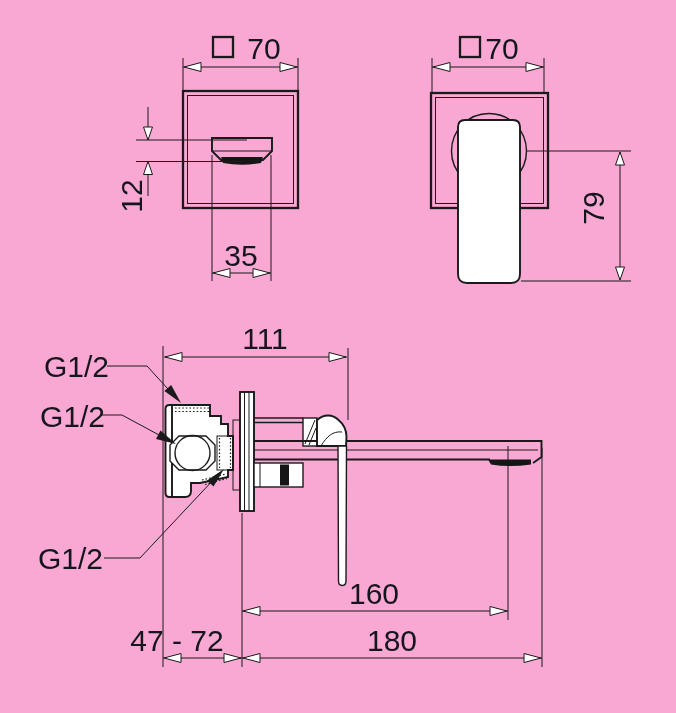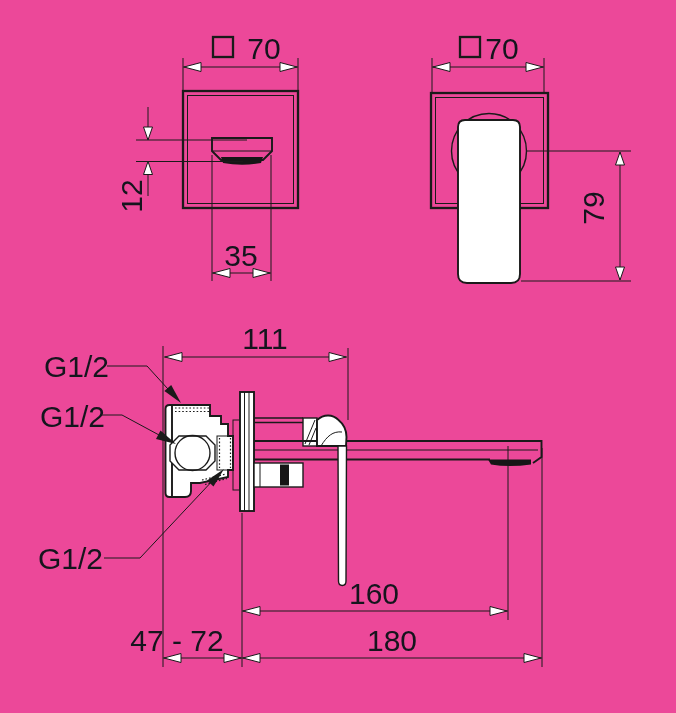--- a/index.html
+++ b/index.html
@@ -1,16 +1,16 @@
 <!DOCTYPE html>
 <html><head>
 <meta charset="utf-8">
 <style>
   html,body{margin:0;padding:0;background:#fff;}
-  .sheet{width:676px;height:713px;background:#ec4899;position:relative;overflow:hidden;}
+  .sheet{width:676px;height:713px;background:#f9a8d4;position:relative;overflow:hidden;}
   svg{display:block;}
   .dim-text{font-family:"Liberation Sans","DejaVu Sans",sans-serif;font-size:30px;fill:#15151d;}
   .mid{text-anchor:middle;}
   .thin{stroke:#1a1a1a;stroke-width:1;fill:none;}
   .med{stroke:#1a1a1a;stroke-width:1.4;fill:none;}
   .out{stroke:#1a1a1a;stroke-width:1.9;fill:none;}
   .outw{stroke:#1a1a1a;stroke-width:1.9;fill:#ffffff;}
   .medw{stroke:#1a1a1a;stroke-width:1.4;fill:#ffffff;}
   .frame{stroke:#1a1a1a;stroke-width:2.3;fill:none;}
   .ah{fill:#ffffff;stroke:#1a1a1a;stroke-width:1;}          

